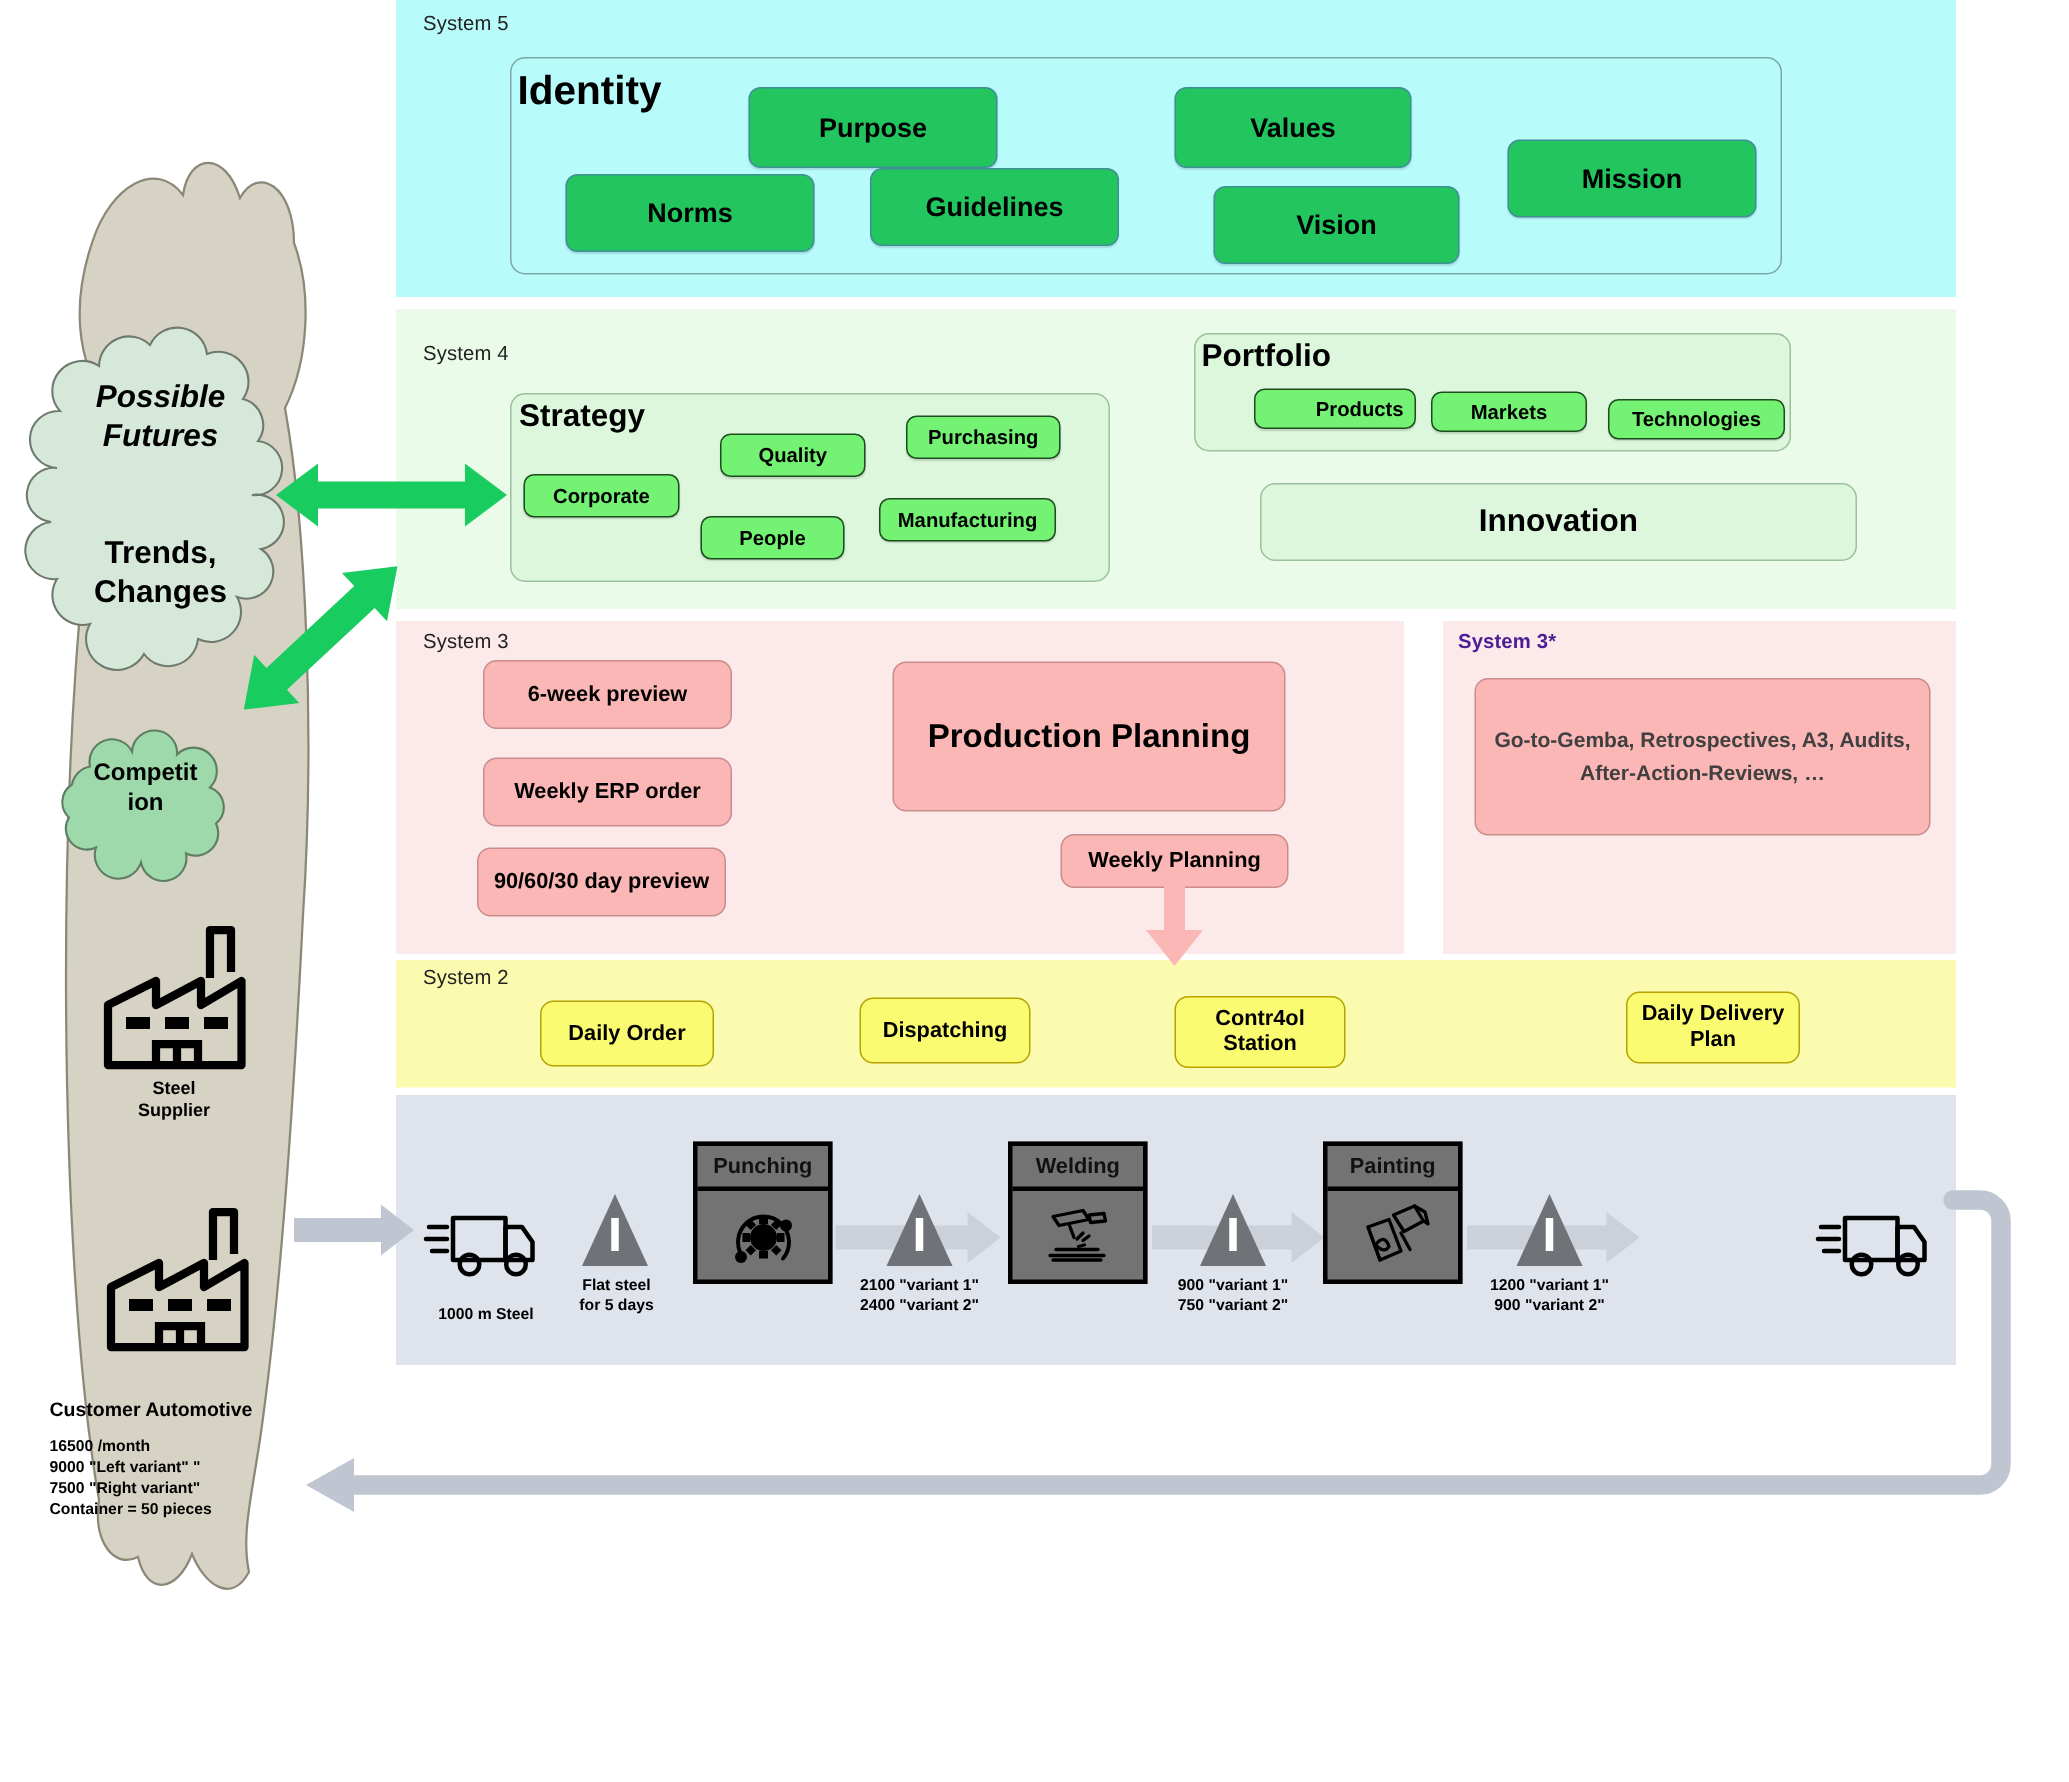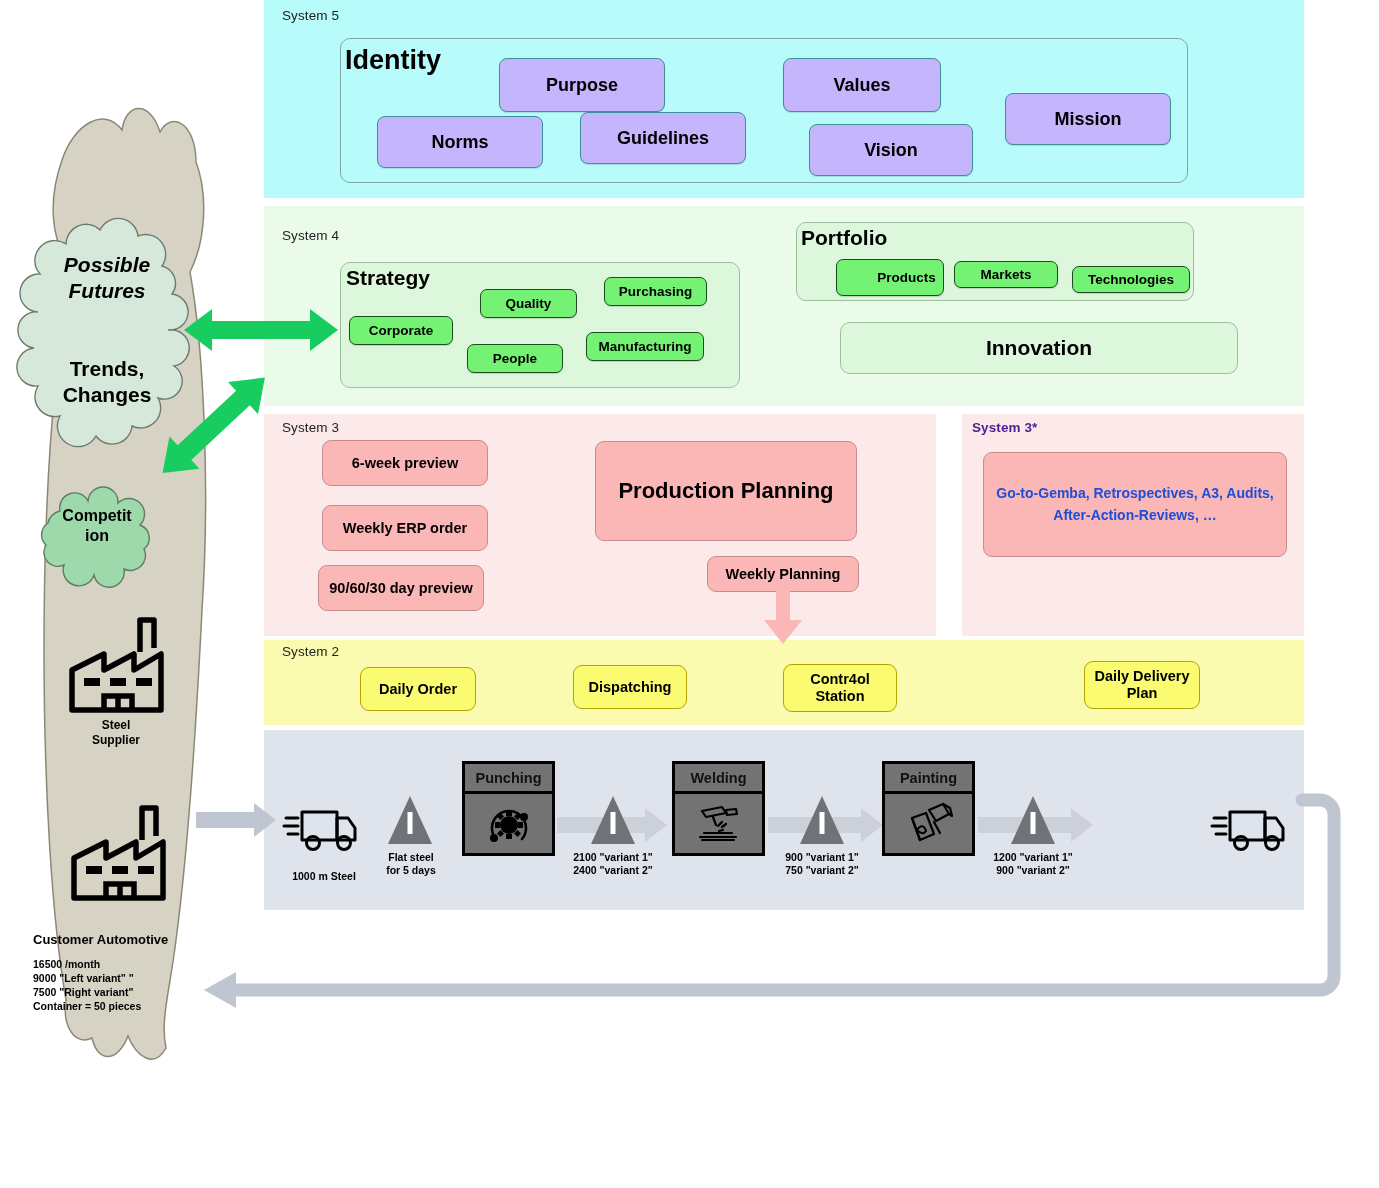--- a/index.html
+++ b/index.html
@@ -12,35 +12,35 @@
   .band{position:absolute;box-sizing:border-box;}
   .band-label{position:absolute;font-size:13.5px;color:#222;letter-spacing:.1px;}
 
   
   .node{position:absolute;box-sizing:border-box;display:flex;align-items:center;
         justify-content:center;text-align:center;border-radius:8px;
         font-weight:bold;line-height:1.15;}
 
   
   .s5-outer{border:1px solid #7fa6a6;border-radius:10px;background:transparent;}
-  .s5-box{background:#c4b5fd;border:1px solid #3f8f96;color:#000;font-size:18px;
+  .s5-box{background:#22c55e;border:1px solid #3f8f96;color:#000;font-size:18px;
           box-shadow:0 1px 1px rgba(0,0,0,.12);}
   .s5-title{position:absolute;font-size:27px;font-weight:bold;color:#000;}
 
   
   .s4-group{border:1px solid #9cbf9c;border-radius:10px;background:#ddf7dd;}
   .s4-title{position:absolute;font-size:21px;font-weight:bold;color:#000;}
   .s4-box{background:#74f274;border:1.5px solid #1c4d1c;color:#000;font-size:13.5px;
           border-radius:7px;box-shadow:0 1px 1px rgba(0,0,0,.15);}
   .s4-big{background:#ddf7dd;border:1px solid #9cbf9c;color:#000;font-size:21px;border-radius:10px;margin-left:44px;}
 
   
   .s3-box{background:#fbb6b6;border:1px solid #c98c8c;color:#000;font-size:14.5px;border-radius:9px;}
   .s3-big{font-size:22px;}
-  .s3-star-box{background:#fbb6b6;border:1px solid #c98c8c;color:#1d4ed8;font-size:14px;
+  .s3-star-box{background:#fbb6b6;border:1px solid #c98c8c;color:#404040;font-size:14px;
                border-radius:9px;font-weight:bold;line-height:1.55;}
 
   
   .s2-box{background:#fbfb72;border:1.5px solid #b5a300;color:#000;font-size:14.5px;border-radius:9px;}
 
   
   .proc{position:absolute;box-sizing:border-box;border:3.5px solid #000;background:#737373;}
   .proc-hd{height:27px;border-bottom:3.5px solid #000;display:flex;align-items:center;
            justify-content:center;font-size:14.5px;font-weight:bold;}
   .proc-bd{height:calc(100% - 27px);display:flex;align-items:center;justify-content:center;}
@@ -114,21 +114,21 @@
   <div class="node s4-box" style="left:586px;top:332px;width:118px;height:29px;">
     <span>Manufacturing</span>
   </div>
   <div class="node s4-box" style="left:467px;top:344px;width:96px;height:29px;">
     <span>People</span>
   </div>
 
   <div class="abs s4-group" style="left:796px;top:222px;width:398px;height:79px;"></div>
   <div class="s4-title" style="left:801px;top:226px;">Portfolio</div>
 
-  <div class="node s4-box" style="left:836px;top:259px;width:108px;height:37px;padding-left:33px;">
+  <div class="node s4-box" style="left:836px;top:259px;width:108px;height:27px;padding-left:33px;">
     <span>Products</span>
   </div>
   <div class="node s4-box" style="left:954px;top:261px;width:104px;height:27px;">
     <span>Markets</span>
   </div>
   <div class="node s4-box" style="left:1072px;top:266px;width:118px;height:27px;">
     <span>Technologies</span>
   </div>
 
   <div class="node s4-big" style="left:796px;top:322px;width:398px;height:52px;">

